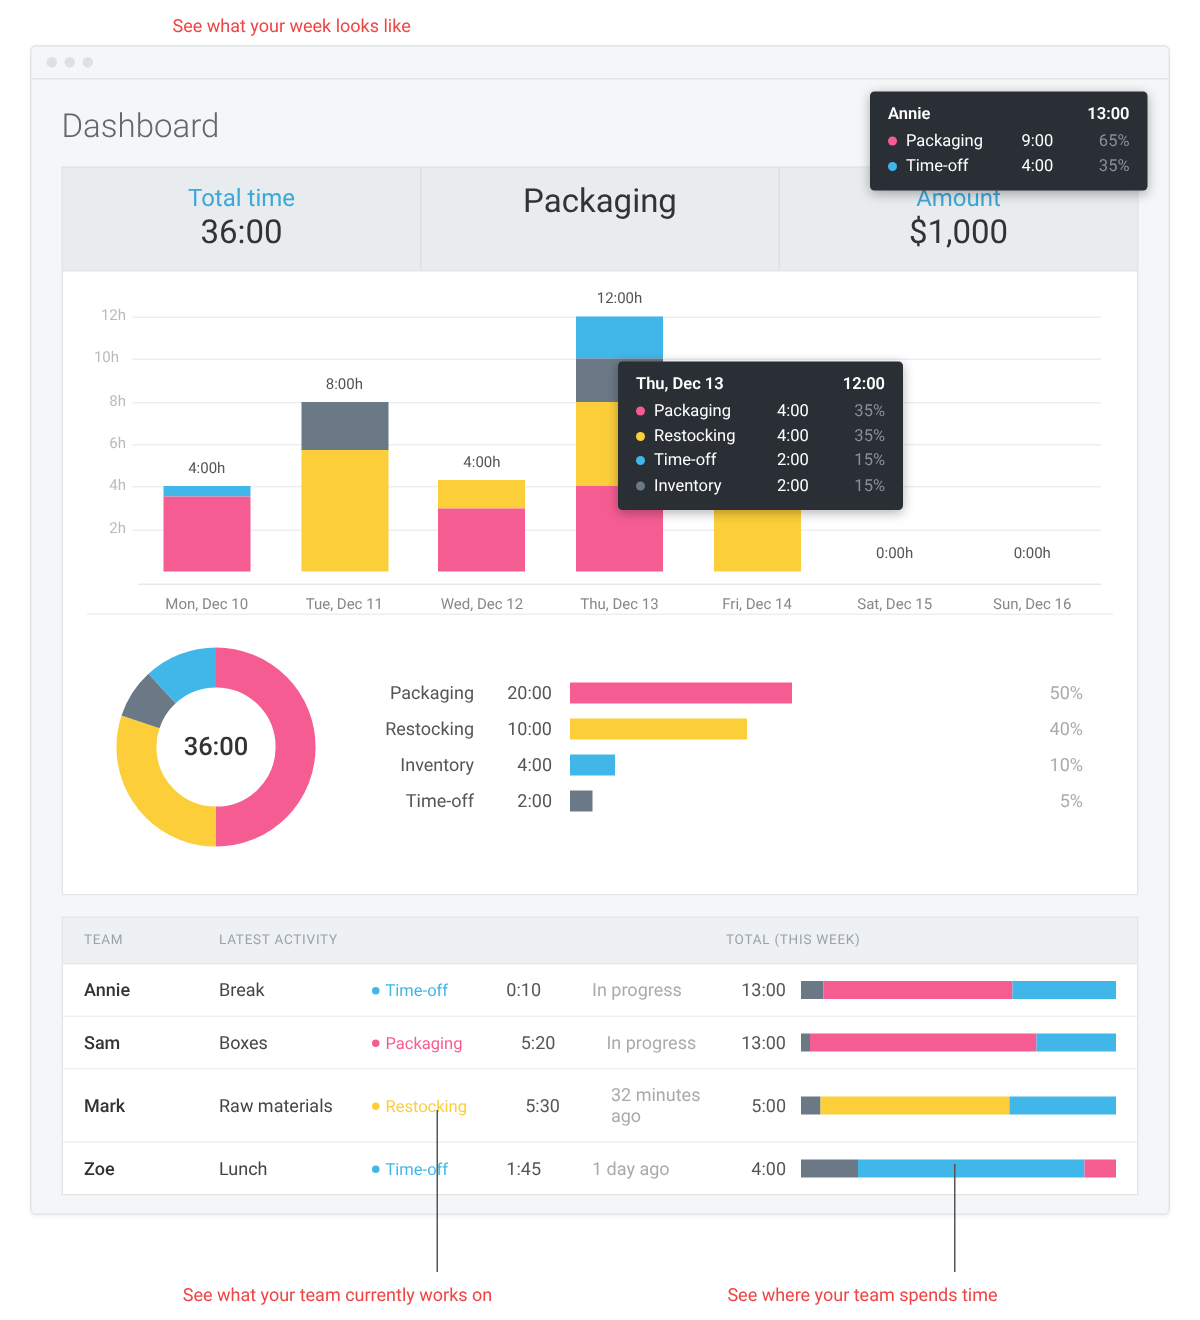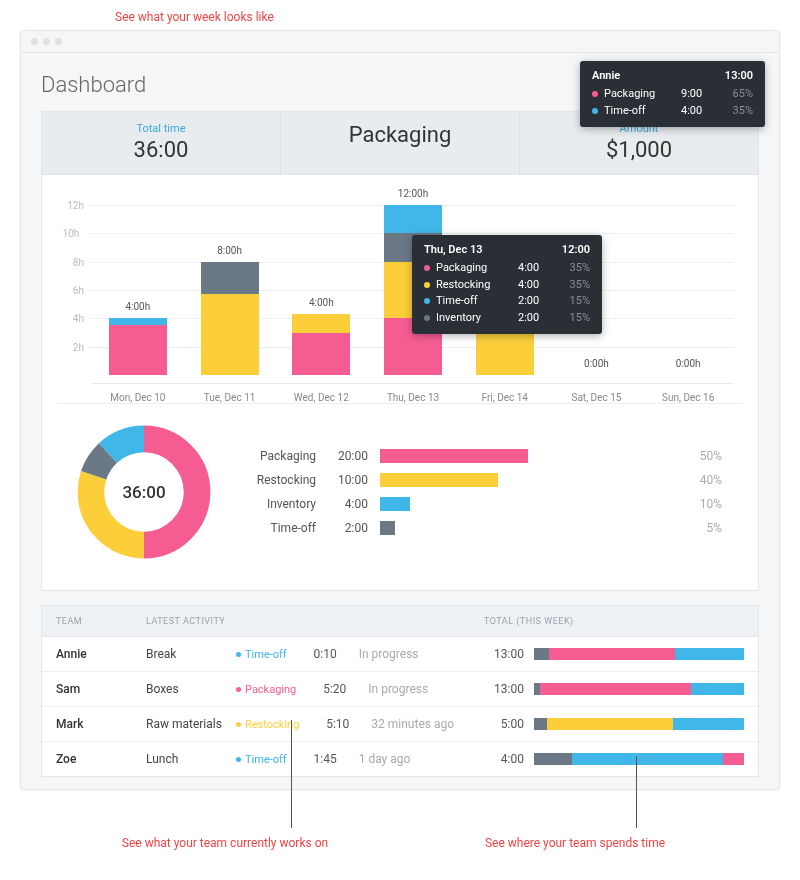--- a/index.html
+++ b/index.html
@@ -18,21 +18,21 @@
   .page-title { font-size: 22px; font-weight: 300; color: #666; }
   .header-controls { display: flex; gap: 0; }
   .period-btn { background: #fff; border: 1px solid #d7dde2; height: 26px; padding: 0 10px; font-size: 11px; color: #666; display: flex; align-items: center; gap: 6px; cursor: pointer; }
   .nav-btn { background: #fff; border: 1px solid #d7dde2; border-left: none; height: 26px; width: 24px; display: flex; align-items: center; justify-content: center; cursor: pointer; color: #888; font-size: 12px;}
   .caret-down { width: 0; height: 0; border-left: 4px solid transparent; border-right: 4px solid transparent; border-top: 4px solid #999; }
 
   .card { background: #fff; border: 1px solid #e2e6ea; }
   .kpi-row { display: flex; background: #e8ecef; border: 1px solid #e2e6ea; border-bottom: none; }
   .kpi { flex: 1; text-align: center; padding: 10px 0 12px; border-right: 1px solid #dbe0e4; }
   .kpi:last-child { border-right: none; }
-  .kpi-label { font-size: 11px; color: #3ba8d8; margin-bottom: 2px; }
+  .kpi-label { font-size: 16px; color: #3ba8d8; margin-bottom: 2px; }
   .kpi-value { font-size: 22px; font-weight: 400; color: #333; }
 
   .chart-card { padding: 18px 16px 10px; position: relative; }
   .bar-chart { position: relative; height: 210px; }
   .y-tick { position: absolute; right: 4px; font-size: 10px; color: #bbb; transform: translateY(-50%); }
   .grid-line { position: absolute; left: 30px; right: 8px; height: 1px; background: #eceff2; }
   .bars-area { position: absolute; left: 34px; right: 8px; top: 12px; bottom: 28px; display: flex; align-items: flex-end; }
   .bar-col { flex: 1; display: flex; flex-direction: column; align-items: center; justify-content: flex-end; height: 100%; position: relative; }
   .bar-label-top { position: absolute; bottom: 100%; margin-bottom: 6px; font-size: 10px; color: #555; }
   .bar-stack { width: 58px; display: flex; flex-direction: column-reverse; }
@@ -60,21 +60,21 @@
   .b-pct { width: 34px; text-align: right; color: #aaa; }
 
   .team-card { margin-top: 14px; }
   .team-head { display: flex; padding: 10px 14px; font-size: 9px; letter-spacing: 0.5px; color: #9aa2ab; text-transform: uppercase; background: #eef1f3; border-bottom: 1px solid #e2e6ea;}
   .th-team { width: 90px; }
   .th-activity { flex: 1; }
   .th-total { width: 260px; }
   .team-row { display: flex; align-items: center; padding: 10px 14px; border-bottom: 1px solid #eceff2; font-size: 12px; position: relative; background:#fff;}
   .team-row:last-child { border-bottom: none; }
   .t-name { width: 90px; font-weight: 500; color: #333;}
-  .t-activity { flex: 1; display: flex; align-items: center; gap: 8px; }
+  .t-activity { flex: 1; display: flex; align-items: center; gap: 20px; }
   .t-task { color: #444; min-width: 82px;}
   .t-tag { display: inline-flex; align-items: center; gap: 4px; font-size: 11px;}
   .t-tag-dot { width: 5px; height: 5px; border-radius: 50%; }
   .t-dur { color: #555; margin-left: 8px; min-width: 34px; text-align: right;}
   .t-status { color: #aaa; margin-left: 14px; }
   .t-total-col { width: 260px; display: flex; align-items: center; gap: 10px;}
   .t-total { color: #555; width: 40px; text-align: right;}
   .t-bar { flex: 1; height: 12px; display: flex; }
   .t-seg { height: 100%; }
 
@@ -328,21 +328,21 @@
       </div>
           </div>
           <div class="team-row">
       <div class="t-name">Mark</div>
       <div class="t-activity">
         <span class="t-task">Raw materials</span>
         <span class="t-tag">
           <span class="t-tag-dot" style="background:#fccf3a"></span>
           <span style="color:#fccf3a">Restocking</span>
         </span>
-        <span class="t-dur">5:10</span>
+        <span class="t-dur">5:30</span>
         <span class="t-status">32 minutes ago</span>
       </div>
       <div class="t-total-col">
         <div class="t-total">5:00</div>
         <div class="t-bar">
                 <div class="t-seg" style="width:6%; background:#6b7886"></div>
                 <div class="t-seg" style="width:60%; background:#fccf3a"></div>
                 <div class="t-seg" style="width:34%; background:#40b6e9"></div>
               </div>
       </div>

